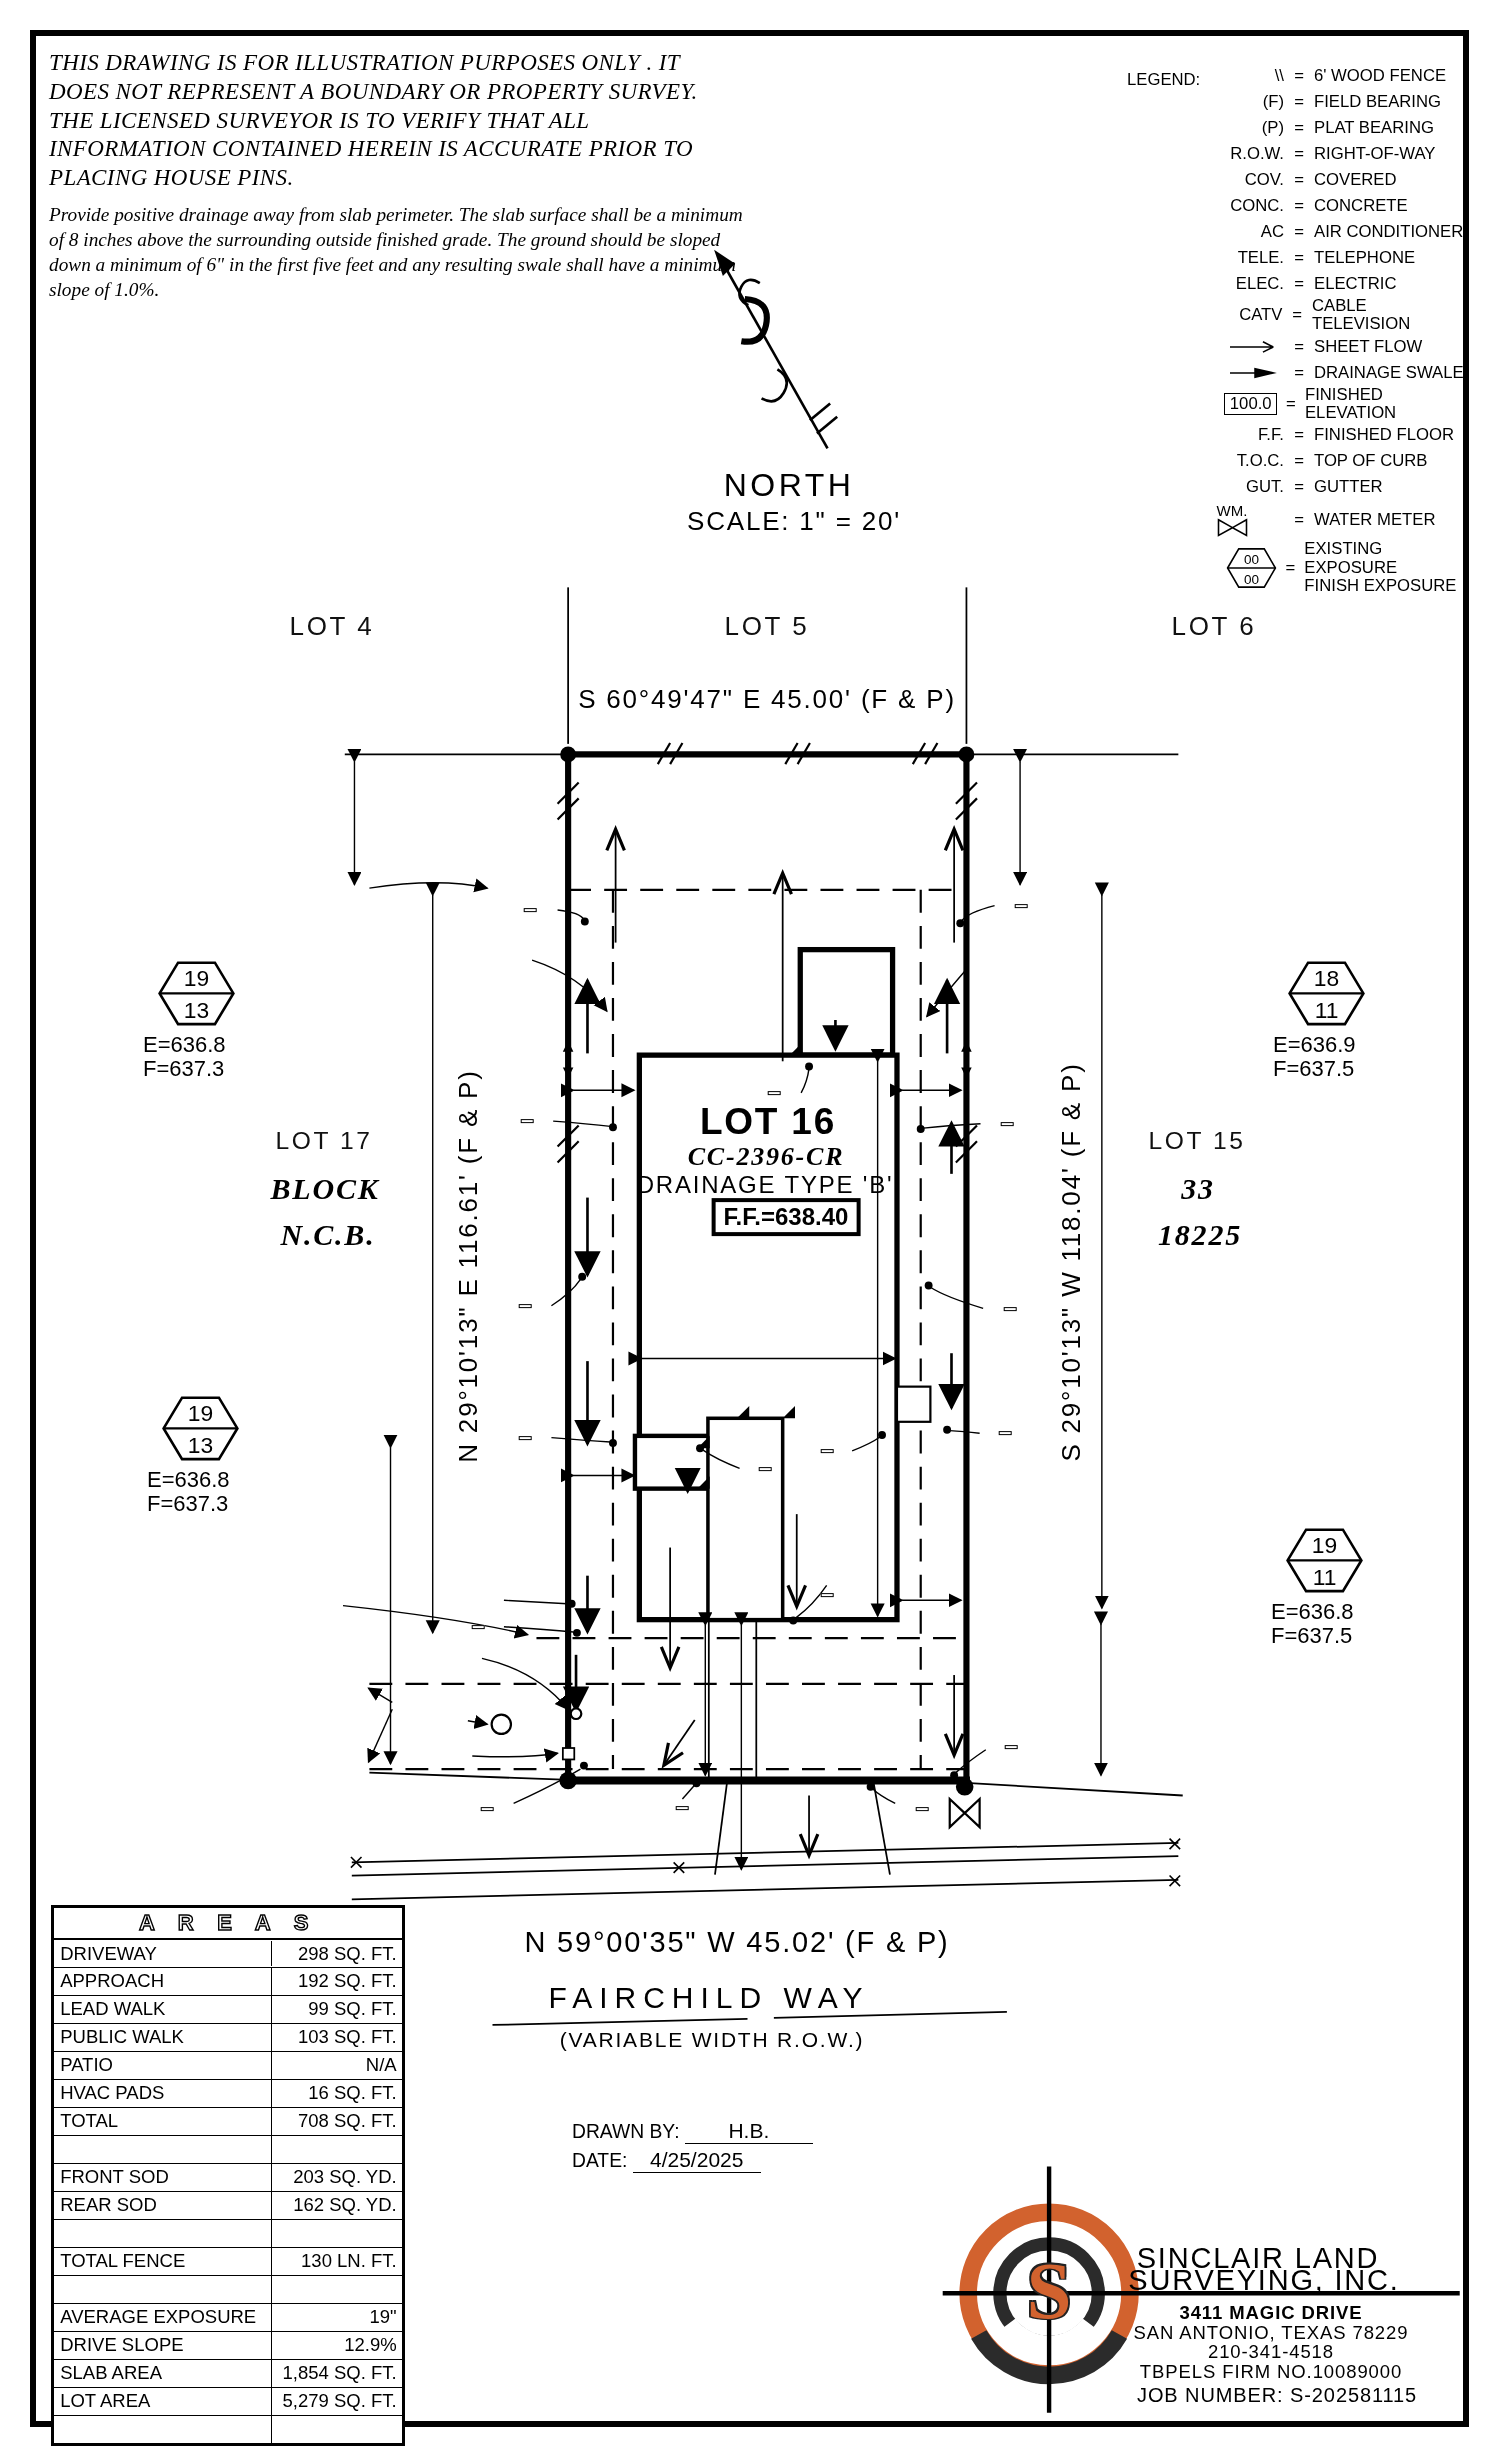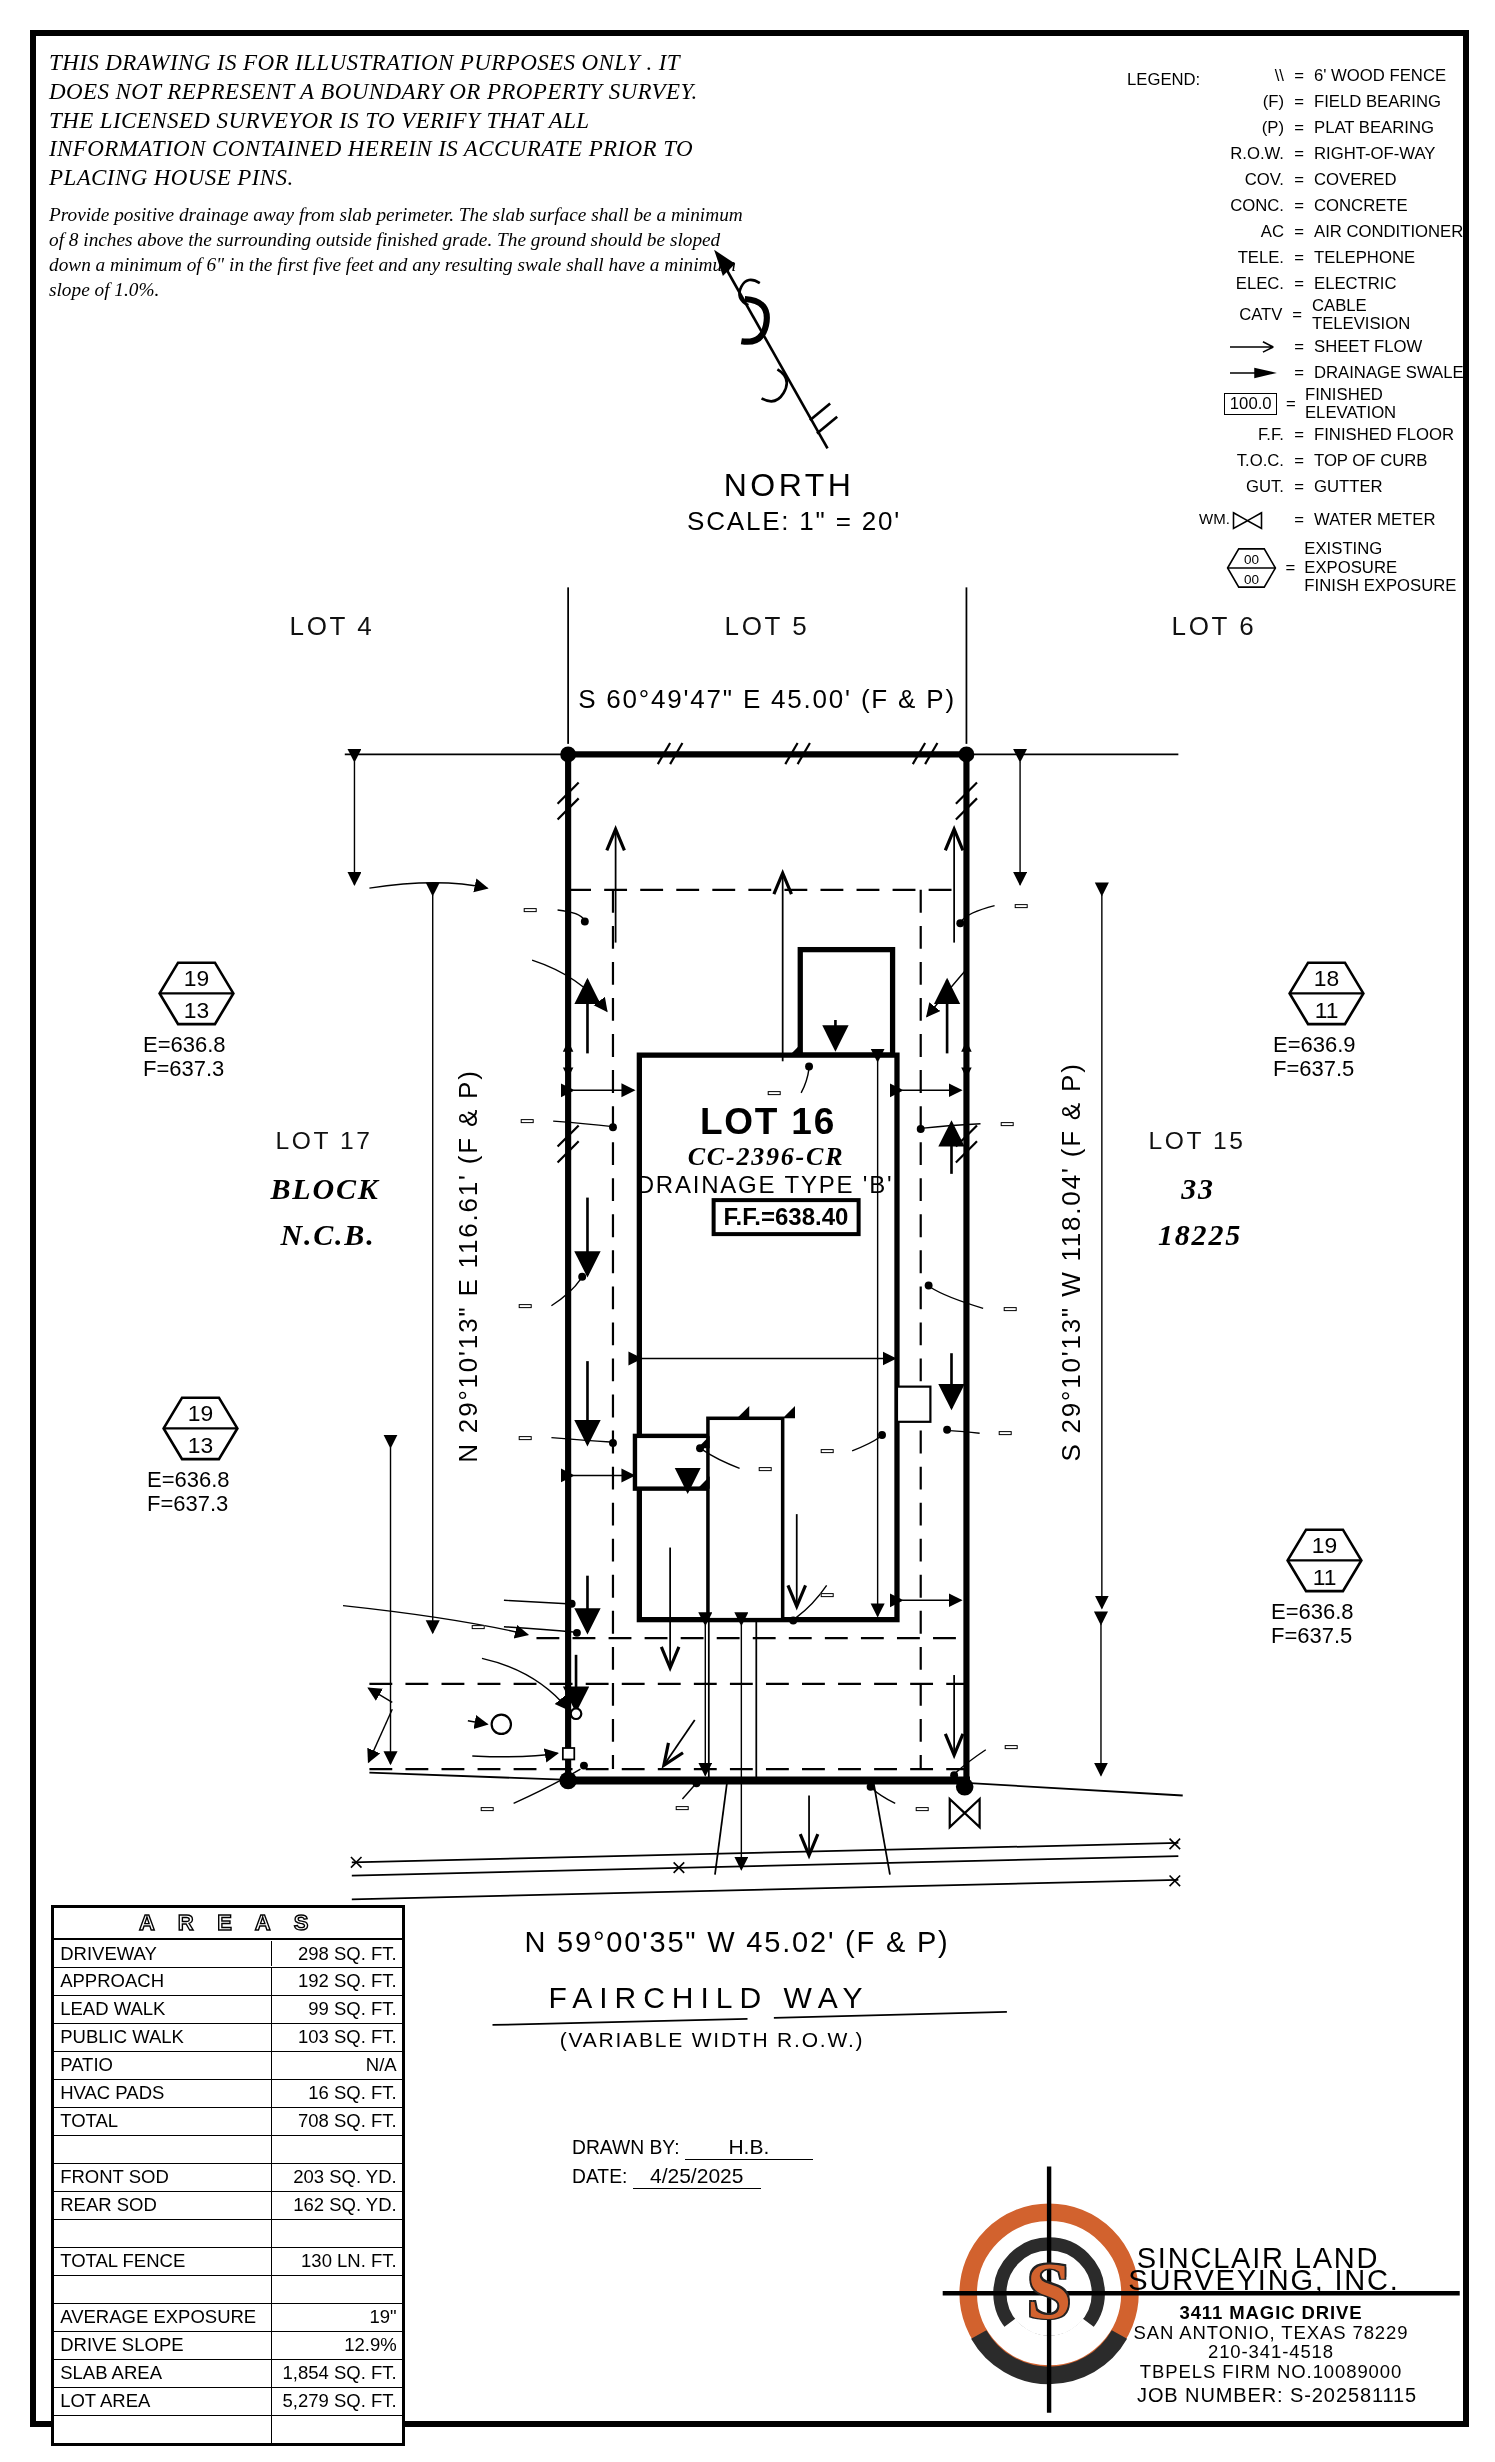--- a/index.html
+++ b/index.html
@@ -21,21 +21,21 @@
   .lrow{display:flex;align-items:center;min-height:26px;}
   .lsym{width:104px;display:flex;justify-content:flex-end;align-items:center;text-align:right;}
   .leq{width:30px;text-align:center;}
   .llbl{white-space:pre-line;line-height:1.1;}
   .icon{display:none;}
   .k-arrow .icon-arrow{display:block;width:56px;height:13px;}
   .k-swale .icon-swale{display:block;width:56px;height:13px;}
   .k-wm .icon-wm{display:block;width:35px;height:19.3px;}
   .k-hex .icon-hex{display:block;width:51px;height:44px;}
   .k-box .sym-text{border:1.8px solid #000;padding:0 4.4px;}
-  .k-wm .lsym{flex-direction:row;align-items:flex-start;justify-content:center;}
+  .k-wm .lsym{flex-direction:column;align-items:center;justify-content:center;}
   .k-wm .sym-text{font-size:15px;line-height:1;}
   .k-wm,.k-hex{min-height:40px;}
   .hextext{font-size:17px;text-anchor:middle;fill:#000;font-family:"Liberation Sans",sans-serif;}
   
   .lotlbl{font-size:26px;letter-spacing:2.6px;color:#111;}
   .bear{font-size:26px;letter-spacing:1.8px;}
   .spot{font-size:16.7px;}
   .elev-box{font-size:17.6px;border:1.8px solid #000;background:#fff;padding:0.9px 5.3px;white-space:nowrap;}
   .dim{font-size:17.6px;background:#fff;padding:0 1.8px;white-space:nowrap;}
   .callout{font-size:16.7px;line-height:1.15;}
@@ -59,21 +59,21 @@
   .atitle{height:30px;border-bottom:2.6px solid #000;text-align:center;font-size:22px;font-weight:bold;letter-spacing:8.8px;color:#fff;-webkit-text-stroke:1.4px #000;line-height:30px;}
   .arow{display:flex;height:27px;border-bottom:1.8px solid #000;}
   .arow:last-child{border-bottom:none;}
   .acell{font-size:18.5px;line-height:25.5px;white-space:nowrap;overflow:hidden;}
   .al{width:211px;padding-left:6.2px;border-right:1.8px solid #000;}
   .ar{flex:1;text-align:right;padding-right:5.3px;}
   
   .tb{position:absolute;left:475px;top:2115px;width:397px;text-align:center;}
   .tb .tl{font-family:"Liberation Serif",serif;font-style:italic;font-weight:bold;font-size:23px;line-height:24.6px;white-space:nowrap;}
   .tb .tl.big{font-size:29px;line-height:30px;}
-  .drawrow{font-size:19.3px;margin-top:20px;text-align:left;padding-left:97px;white-space:nowrap;}
+  .drawrow{font-size:19.3px;margin-top:4px;text-align:left;padding-left:97px;white-space:nowrap;}
   .drawrow .val{display:inline-block;min-width:114px;text-align:center;border-bottom:1.8px solid #000;font-size:21px;padding:0 7px;}
   
   .firm-name{font-size:29px;letter-spacing:1.8px;white-space:nowrap;}
   .firm-line{font-size:18.5px;letter-spacing:0.9px;white-space:nowrap;}
   .firm-job{font-size:20px;letter-spacing:0.9px;white-space:nowrap;}
   .monogram{font-family:"Liberation Serif",serif;font-size:81px;font-weight:bold;color:#D2622E;text-shadow:1.8px 1.8px 0 #222,-1.8px -1.8px 0 #222,1.8px -1.8px 0 #222,-1.8px 1.8px 0 #222;}
 </style>
 </head>
 <body>
 

